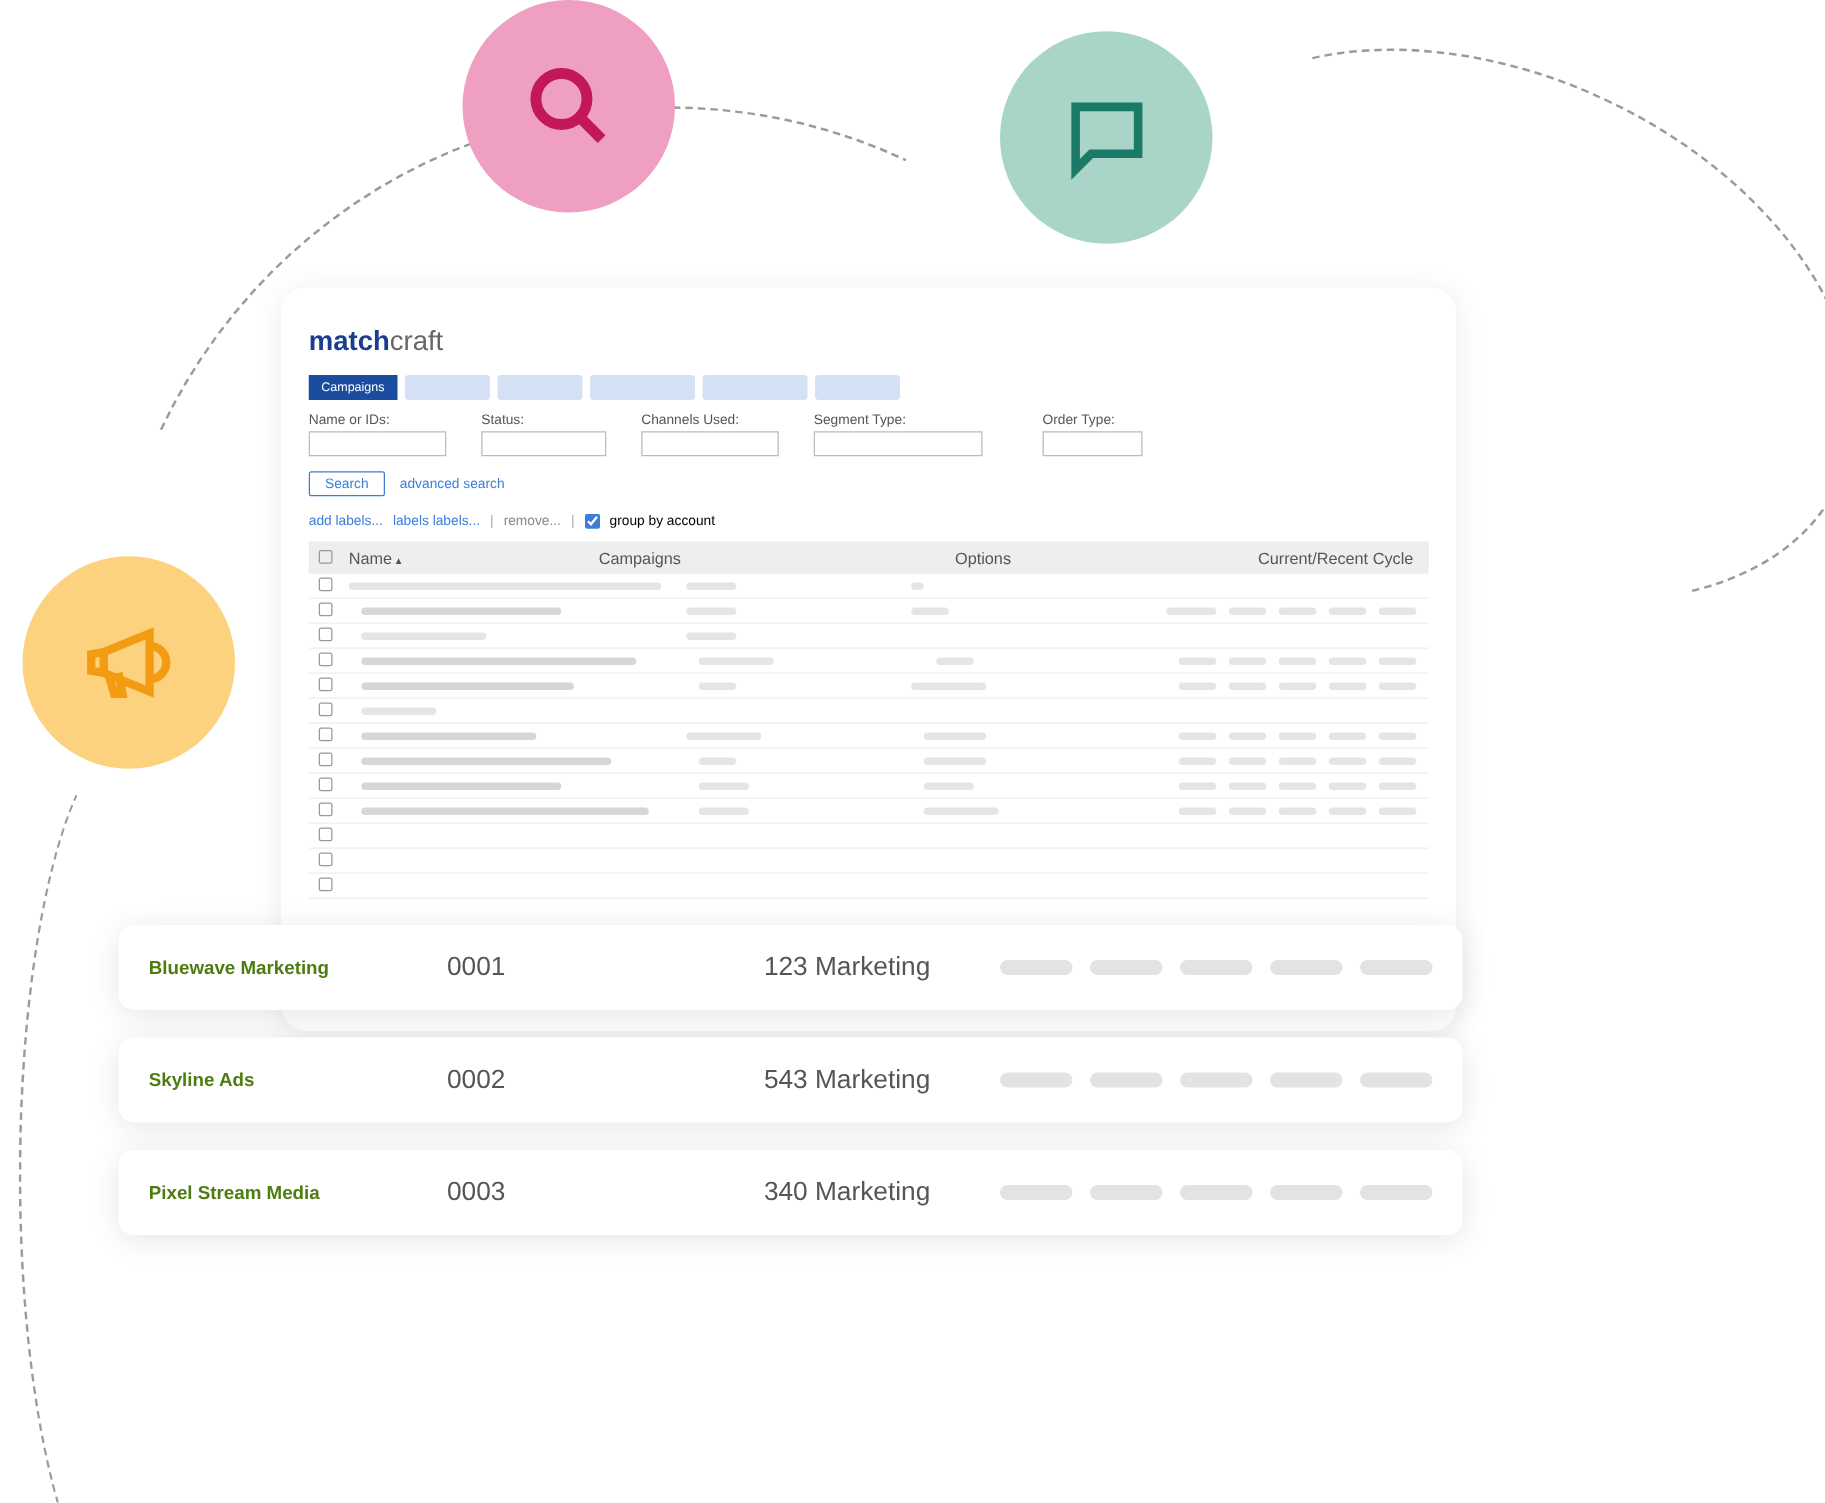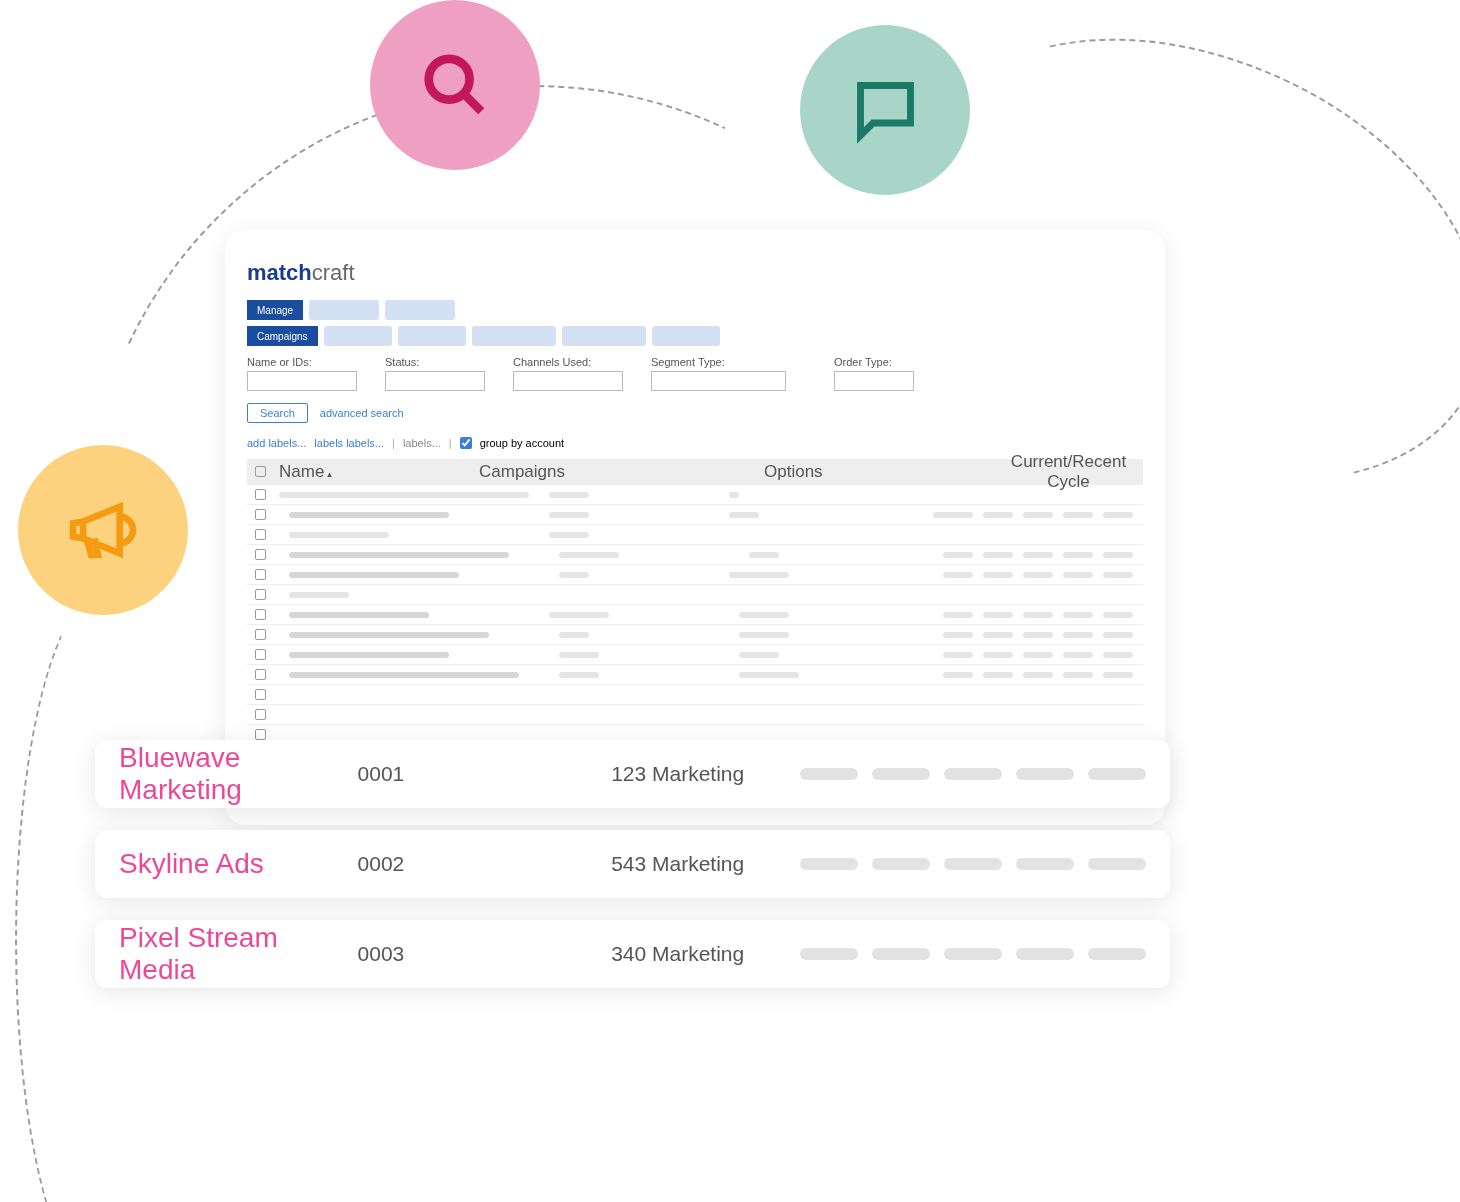--- a/index.html
+++ b/index.html
@@ -109,21 +109,21 @@
   .actions-row { display:flex; align-items:center; gap: 8px; margin-top: 14px; font-size: 11px; }
   .sep { color: #aaa; }
   .gray-text { color: #888; }
   .chk { width: 12px; height: 12px; accent-color: #3b7dd8; }
 
   .grid-header {
     display: flex;
     align-items: center;
     background: #eee;
     height: 26px;
-    font-size: 17px;
+    font-size: 13px;
     color: #555;
     margin-top: 10px;
     padding-left: 8px;
     gap: 0;
   }
   .col-chk { width: 24px; }
   .col-name { width: 200px; }
   .col-camp { width: 285px; }
   .col-opt { width: 230px; }
   .col-cycle { flex:1; text-align:center; }
@@ -155,21 +155,21 @@
     box-shadow: 0 4px 25px rgba(0,0,0,0.10);
     display: flex;
     align-items: center;
     padding: 0 24px;
     z-index: 5;
     gap: 20px;
   }
   .card-1 { top: 740px; }
   .card-2 { top: 830px; }
   .card-3 { top: 920px; }
-  .card-name { width: 220px; font-size: 28px; color: #ec4899; font-weight: 400;}
+  .card-name { width: 220px; font-size: 15px; color: #4d7c0f; font-weight: 700;}
   .card-id   { width: 80px;  font-size: 21px; color: #555; font-weight: 500;}
   .card-ph1  { width: 135px; }
   .card-camp { width: 170px; font-size: 21px; color: #555; font-weight: 500;}
   .card-tail { display:flex; gap: 14px; }
   .ph-pill { background: #e3e3e3; border-radius: 6px; height: 12px; width: 58px;}
 </style>
 </head>
 <body>
 
 <div class="arc arc1"></div>
@@ -194,25 +194,20 @@
     <path d="M17 8a3 3 0 010 8"></path>
     <path d="M7 14.5l1.5 5h2l-1-5"></path>
   </svg>
 </div>
 
 <div class="app-panel">
   <div class="logo">
     <span class="bold">match</span><span class="light">craft</span>
   </div>
 
-  <div class="tab-row">
-    <div class="tab-active w1">Manage</div>
-    <div class="tab-pill w1"></div>
-    <div class="tab-pill w1"></div>
-  </div>
   <div class="tab-row">
     <div class="tab-active w1">Campaigns</div>
     <div class="tab-pill w2"></div>
     <div class="tab-pill w2"></div>
     <div class="tab-pill w3"></div>
     <div class="tab-pill w3"></div>
     <div class="tab-pill w2"></div>
   </div>
 
 
@@ -241,21 +236,21 @@
 
   <div class="search-row">
     <button class="btn-search">Search</button>
     <a class="link">advanced search</a>
   </div>
 
   <div class="actions-row">
     <a class="link">add labels...</a>
     <a class="link">labels labels...</a>
     <span class="sep">|</span>
-    <span class="gray-text">labels...</span>
+    <span class="gray-text">remove...</span>
     <span class="sep">|</span>
     <input type="checkbox" class="chk" checked="" style="">
     <span>group by account</span>
   </div>
 
   <div class="grid-header">
     <div class="col-chk"><span class="row-chk-box"></span></div>
     <div class="col-name sort-tri">Name</div>
     <div class="col-camp">Campaigns</div>
     <div class="col-opt">Options</div>

